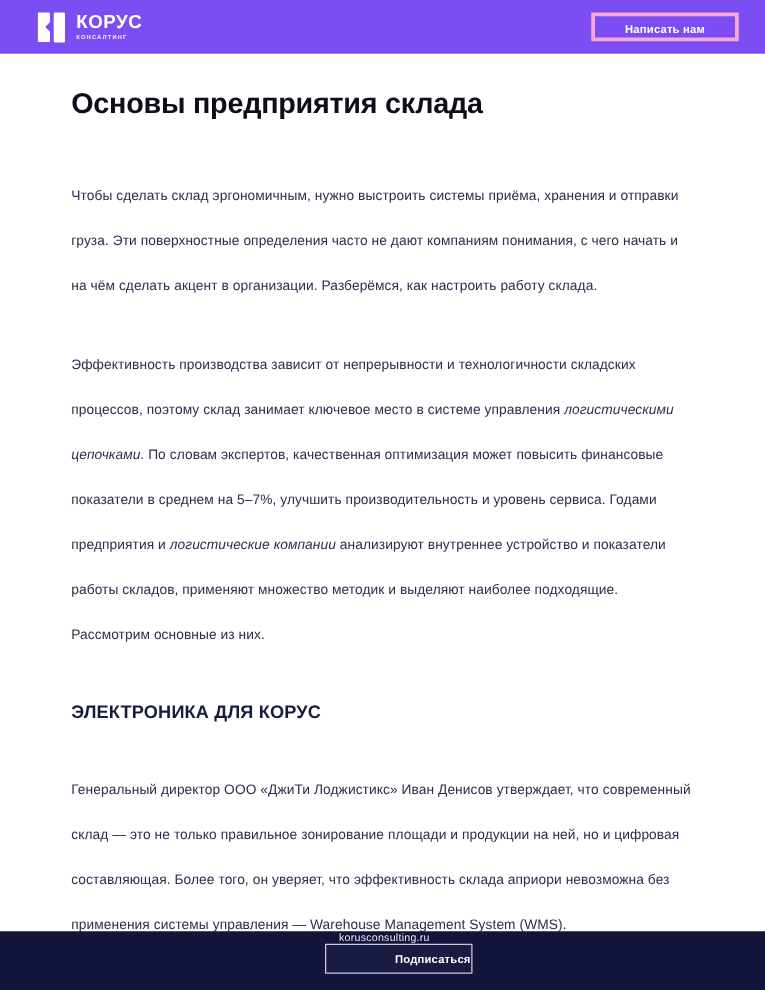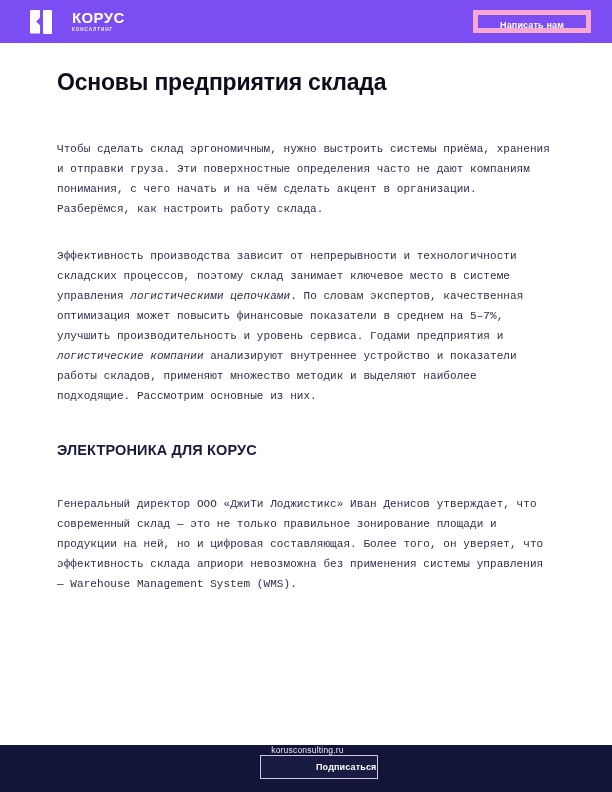--- a/index.html
+++ b/index.html
@@ -22,21 +22,21 @@
     background: #7b4df2;
     display: flex;
     align-items: center;
     justify-content: space-between;
     padding: 0 21px 0 30px;
     box-sizing: border-box;
   }
   .brand {
     display: flex;
     align-items: center;
-    gap: 15px;
+    gap: 4px;
   }
   .brand-mark {
     width: 27px;
     height: 24px;
     position: relative;
     flex: none;
   }
   .brand-mark .bm-left {
     position: absolute;
     left: 0;
@@ -70,21 +70,21 @@
   }
   .brand-sub {
     color: #ffffff;
     font-size: 4.6px;
     font-weight: bold;
     letter-spacing: 0.95px;
     margin-top: 2.5px;
     opacity: 0.92;
   }
   .header-btn {
-    border: 5px solid #f9a8d4;
+    border: 3px solid #f9a8d4;
     color: #ffffff;
     background: transparent;
     font-family: "Liberation Sans", sans-serif;
     font-size: 9px;
     font-weight: bold;
     letter-spacing: 0.15px;
     width: 118px;
     height: 23px;
     line-height: 21px;
     text-align: center;
@@ -108,24 +108,23 @@
     font-size: 23px;
     font-weight: bold;
     color: #0d0d1c;
     letter-spacing: -0.2px;
     margin: 26px 0 0 0;
     line-height: 1.2;
   }
   .para {
     font-size: 11px;
     color: #2c2e4d;
-    line-height: 20px;
+    line-height: 36px;
     margin: 0;
     letter-spacing: 0.06px;
-    font-family: Liberation Mono, monospace;
   }
   .p1 { margin-top: 42px; }
   .p2 { margin-top: 27px; }
   .p3 { margin-top: 36px; }
   .para i { font-style: italic; }
 
   .section-head {
     font-size: 14.5px;
     font-weight: bold;
     color: #191b3d;

